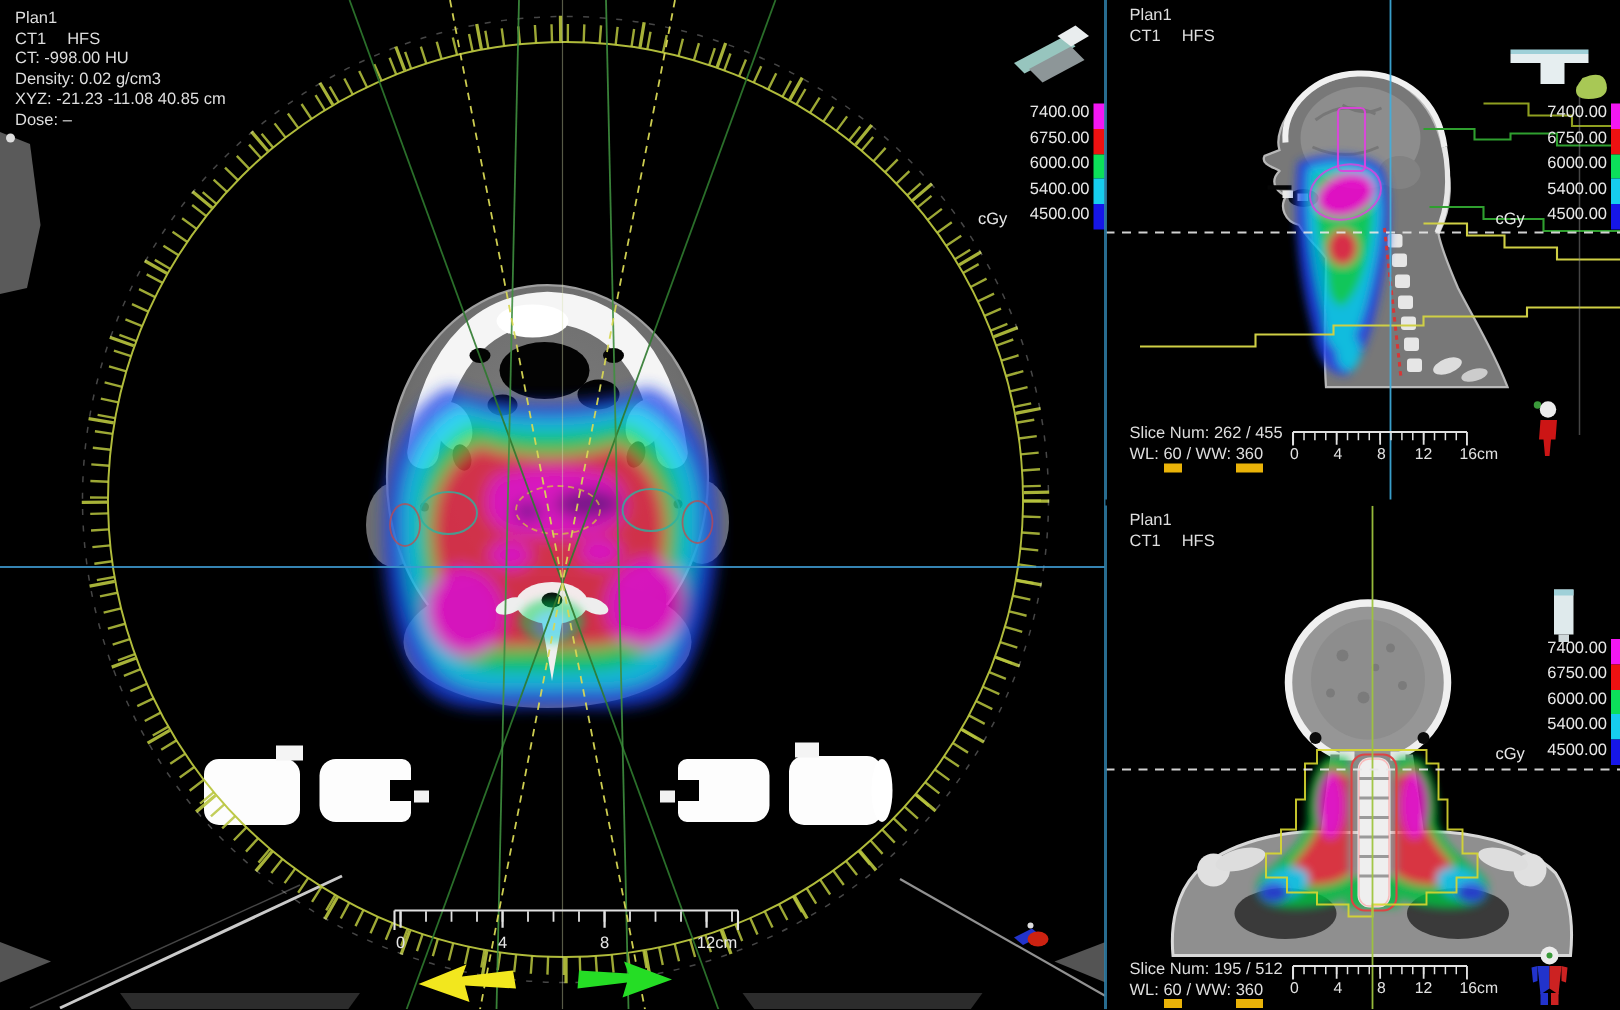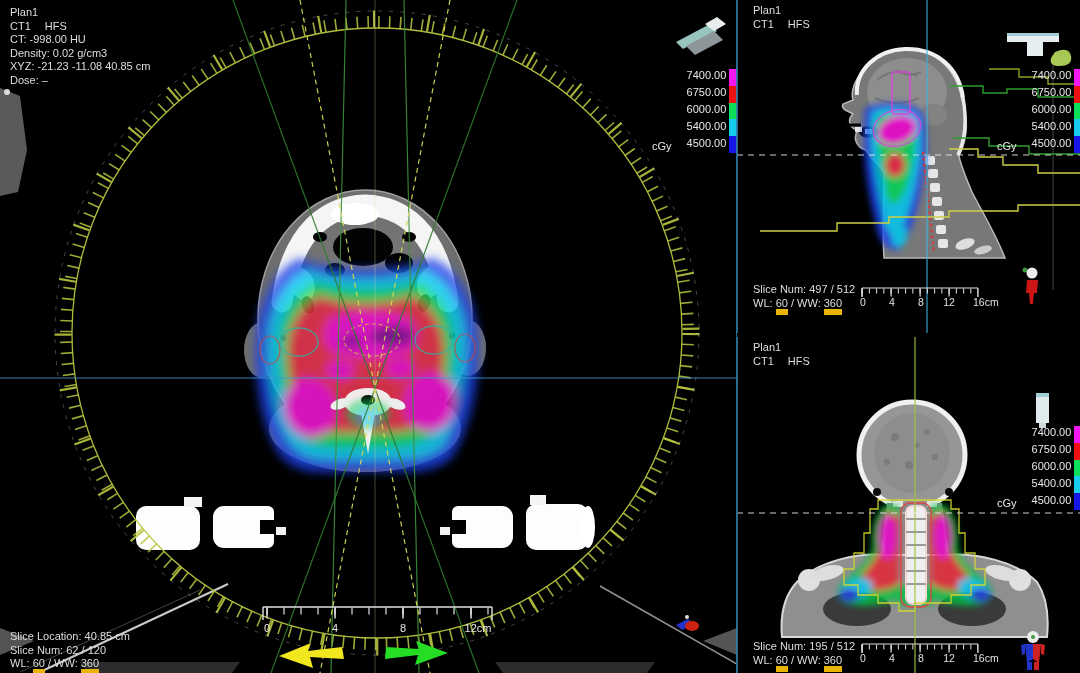--- a/index.html
+++ b/index.html
@@ -171,23 +171,20 @@
       </g>
     </svg>
 
     <div class="txt" style="left:10px;top:6px;"><span>Plan1</span>
 <span>CT1</span><span class="gap"></span><span>HFS</span>
 <span>CT: -998.00 HU</span>
 <span>Density: 0.02 g/cm3</span>
 <span>XYZ: -21.23 -11.08 40.85 cm</span>
 <span>Dose: –</span></div>
 
-    <div class="txt" style="left:10px;top:630px;"><span>Slice Location:</span> <span>40.85 cm</span>
-<span>Slice Num:</span> <span>62 / 120</span>
-<span>WL:</span> <span class="uv">60</span> <span>/</span> <span>WW:</span> <span class="uv">360</span></div>
 
     <div class="legend" style="left:652px;top:66px;width:72px;">
       <div class="legend-title">cGy</div>
       <div class="legend-body">
         <div class="legend-values">
           <span>7400.00</span>
           <span>6750.00</span>
           <span>6000.00</span>
           <span>5400.00</span>
           <span>4500.00</span>
@@ -280,21 +277,21 @@
         <text x="155" y="306">4</text>
         <text x="184" y="306">8</text>
         <text x="212" y="306">12</text>
         <text x="236" y="306" text-anchor="start">16cm</text>
       </g>
     </svg>
 
     <div class="txt" style="left:16px;top:4px;"><span>Plan1</span>
 <span>CT1</span><span class="gap"></span><span>HFS</span></div>
 
-    <div class="txt" style="left:16px;top:283px;"><span>Slice Num:</span> <span>497 / 512</span>
+    <div class="txt" style="left:16px;top:283px;"><span>Slice Num:</span> <span>262 / 455</span>
 <span>WL:</span> <span class="uv">60</span> <span>/</span> <span>WW:</span> <span class="uv">360</span></div>
 
     <div class="legend" style="left:260px;top:66px;width:80px;">
       <div class="legend-title">cGy</div>
       <div class="legend-body">
         <div class="legend-values">
           <span>7400.00</span>
           <span>6750.00</span>
           <span>6000.00</span>
           <span>5400.00</span>

